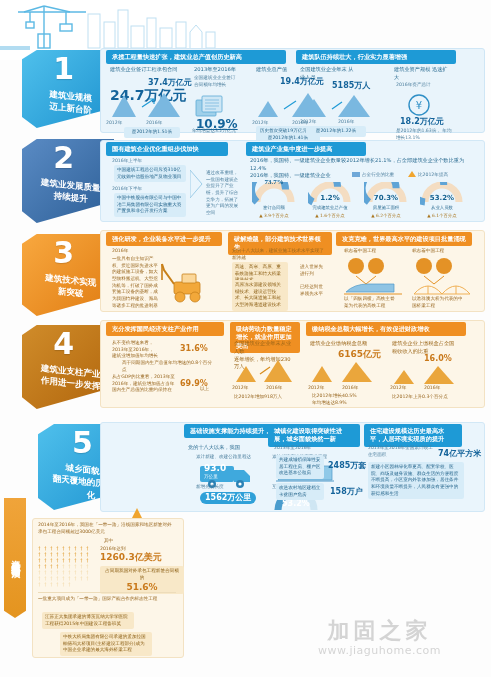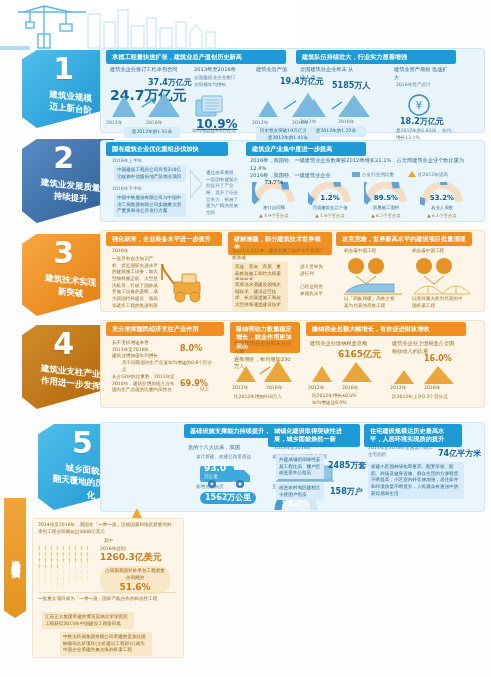--- a/index.html
+++ b/index.html
@@ -274,21 +274,21 @@
         <path d="M5 20 A17 17 0 0 1 39 20" fill="none" stroke="#f4ddc2" stroke-width="7"></path>
         <path d="M5 20 A17 17 0 1 1 29.53 4.76" fill="none" stroke="#5fa4d6" stroke-width="7"></path>
       </svg>
       <div class="gauge-pct" style="left: 313px; top: 194px;">1.2%</div>
       <div class="gauge-lbl" style="left: 308px; top: 205px;">完成建筑业总产值</div>
       <div class="gauge-lbl" style="left: 308px; top: 213px; color: rgb(169, 118, 31);">▲ 1.6个百分点</div>
       <svg width="44" height="24" style="position: absolute; left: 364px; top: 182px;">
         <path d="M5 20 A17 17 0 0 1 39 20" fill="none" stroke="#f4ddc2" stroke-width="7"></path>
         <path d="M5 20 A17 17 0 1 1 32.12 6.34" fill="none" stroke="#5fa4d6" stroke-width="7"></path>
       </svg>
-      <div class="gauge-pct" style="left: 369px; top: 194px;">89.5%</div>
+      <div class="gauge-pct" style="left: 369px; top: 194px;">70.3%</div>
       <div class="gauge-lbl" style="left: 364px; top: 205px;">房屋施工面积</div>
       <div class="gauge-lbl" style="left: 364px; top: 213px; color: rgb(169, 118, 31);">▲ 6.2个百分点</div>
       <svg width="44" height="24" style="position: absolute; left: 420px; top: 182px;">
         <path d="M5 20 A17 17 0 0 1 39 20" fill="none" stroke="#f4ddc2" stroke-width="7"></path>
         <path d="M5 20 A17 17 0 1 1 23.71 3.09" fill="none" stroke="#5fa4d6" stroke-width="7"></path>
       </svg>
       <div class="gauge-pct" style="left: 425px; top: 194px;">53.2%</div>
       <div class="gauge-lbl" style="left: 420px; top: 205px;">从业人员数</div>
       <div class="gauge-lbl" style="left: 420px; top: 213px; color: rgb(169, 118, 31);">▲ 6.1个百分点</div>
     </div>
@@ -343,21 +343,21 @@
   <div class="caption caption-o" style="left:412px; top:296px; width:52px;">以港珠澳大桥为代表的中国桥梁工程</div>
 
   <div class="panel pan-cream" style="left:100px; top:320px; width:385px; height:88px;"></div>
   <div class="ribbon rib-orange" style="left:106px; top:322px; width:118px;">充分发挥国民经济支柱产业作用</div>
   <div class="ribbon rib-orange" style="left:230px; top:322px; width:70px;">吸纳劳动力数量稳定增长，就业作用更加突出</div>
   <div class="ribbon rib-orange" style="left:306px; top:322px; width:160px;">缴纳税金总额大幅增长，有效促进财政增收</div>
 
   <div class="caption caption-o" style="left:112px; top:340px; width:58px; white-space:pre-line;">从不变价增速来看，
 2013年至2016年，
 建筑业增加值年均增长</div>
-  <div class="bignum bn-orange" style="left:180px; top:345px; font-size:8px;">8.0%</div>
+  <div class="bignum bn-orange" style="left:180px; top:345px; font-size:8px;">31.6%</div>
   <div class="caption caption-o" style="left:122px; top:360px; width:90px;">高于同期国内生产总值年均增速的0.8个百分点</div>
   <div class="caption caption-o" style="left:112px; top:374px; width:64px;">从占GDP的比重看，2013年至2016年，建筑业增加值占当年国内生产总值的比重约保持在</div>
   <div class="bignum bn-orange" style="left:180px; top:380px; font-size:8px;">69.9%</div>
   <div class="caption caption-o" style="left:200px; top:386px;">以上</div>
 
   <div class="bullet-t bullet-o" style="left:234px; top:340px; width:60px; white-space:pre-line;">全国建筑业企业年末从业人数
 逐年增长，年均增加230万人</div>
   <svg class="tri" style="left:234px; top:360px;" width="62" height="24">
     <polygon points="12,6 22,22 2,22" fill="#eaa63c"></polygon>
     <polygon points="44,0 58,22 30,22" fill="#eaa63c"></polygon>
@@ -497,23 +497,27 @@
       <span style="font-size: 5px; color: rgb(243, 217, 168); width: 5px; line-height: 1;">†</span>
       <span style="font-size: 5px; color: rgb(243, 217, 168); width: 5px; line-height: 1;">†</span>
       <span style="font-size: 5px; color: rgb(243, 217, 168); width: 5px; line-height: 1;">†</span>
       <span style="font-size: 5px; color: rgb(243, 217, 168); width: 5px; line-height: 1;">†</span>
       <span style="font-size: 5px; color: rgb(243, 217, 168); width: 5px; line-height: 1;">†</span>
       <span style="font-size: 5px; color: rgb(243, 217, 168); width: 5px; line-height: 1;">†</span>
       <span style="font-size: 5px; color: rgb(243, 217, 168); width: 5px; line-height: 1;">†</span>
     </div>
   <div class="caption caption-o" style="left:100px; top:546px;">2016年达到</div>
   <div class="bignum bn-orange" style="left:100px; top:553px; font-size:9px;">1260.3亿美元</div>
-  <div class="tag tag-o" style="left:100px; top:566px; width:70px; text-align:center;border-radius:11px;">
+  <div class="tag tag-o" style="left:100px; top:566px; width:84px; text-align:center;">
     <span>占同期我国对外承包工程新签合同额的</span>
     <div class="bignum bn-orange" style="position:static; font-size:9px; margin-top:2px;">51.6%</div>
   </div>
   <div class="divider" style="left:38px;top:592px;width:138px;height:1px;background:#eddcba;"></div>
   <div class="caption caption-o" style="left:38px; top:596px; width:138px;">一批重大项目成为「一带一路」国际产能合作的标志性工程</div>
   <div class="tag tag-o" style="left:42px; top:612px; width:92px;">江苏正大集团承建的博茨瓦纳大学学医院工程获得2015年中国建设工程鲁班奖</div>
   <div class="tag tag-o" style="left:60px; top:632px; width:92px;">中铁大桥局集团有限公司承建的孟加拉国帕德玛大桥项目(主桥建设工程部分)成为中国企业承建的最大海外桥梁工程</div>
 
+  <div class="watermark">
+    <div class="wm-cn">加固之家</div>
+    <div class="wm-url">www.jiaguhome.com</div>
+  </div>
 
 </div>
 
 </body></html>

